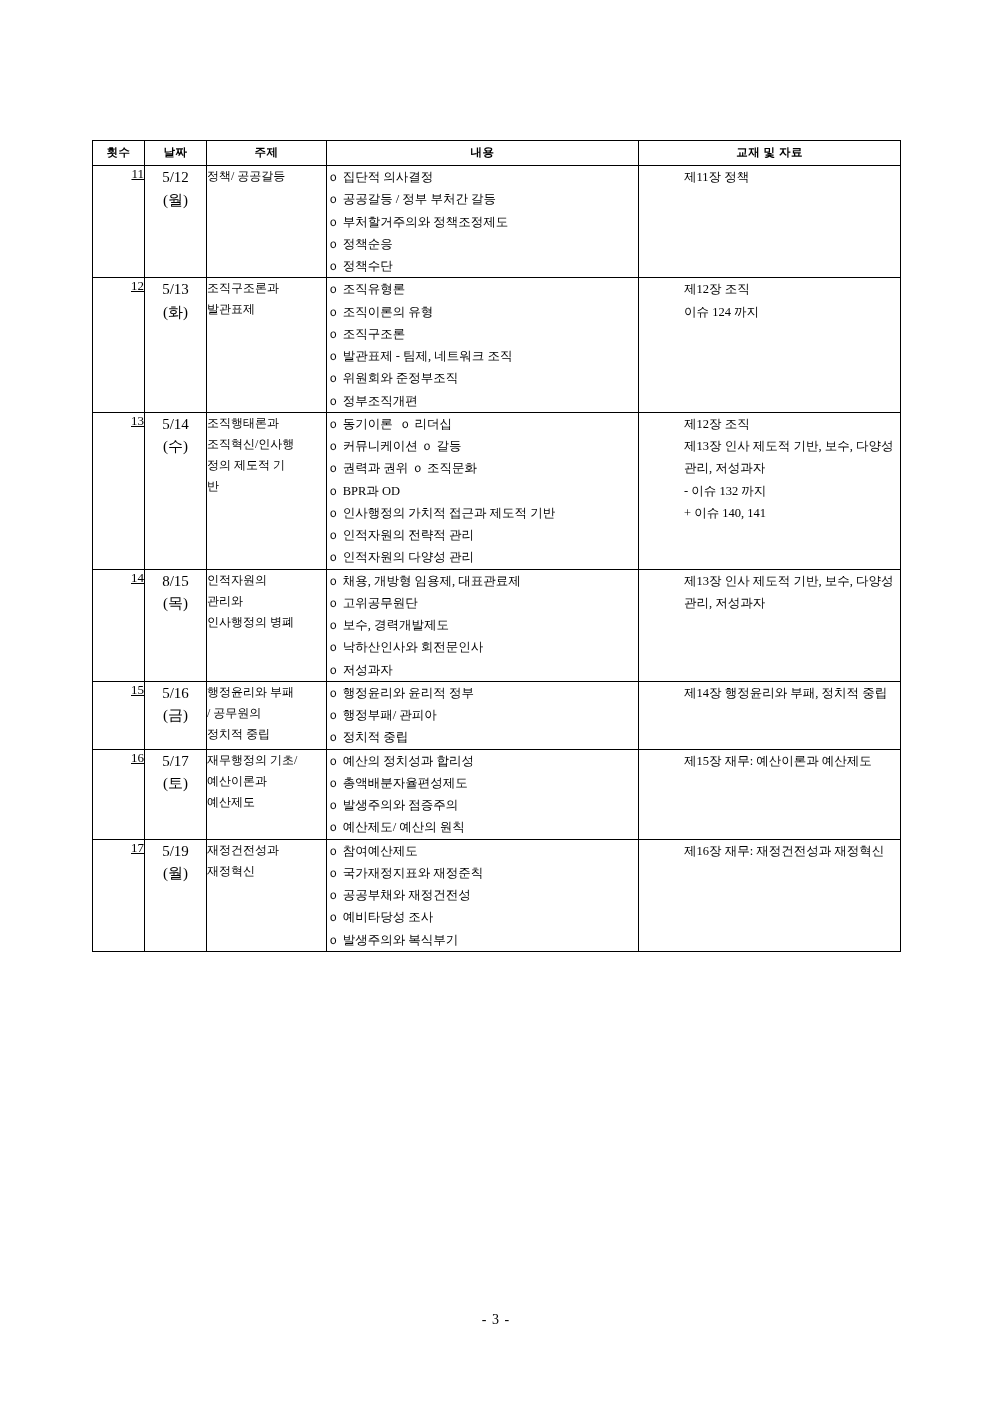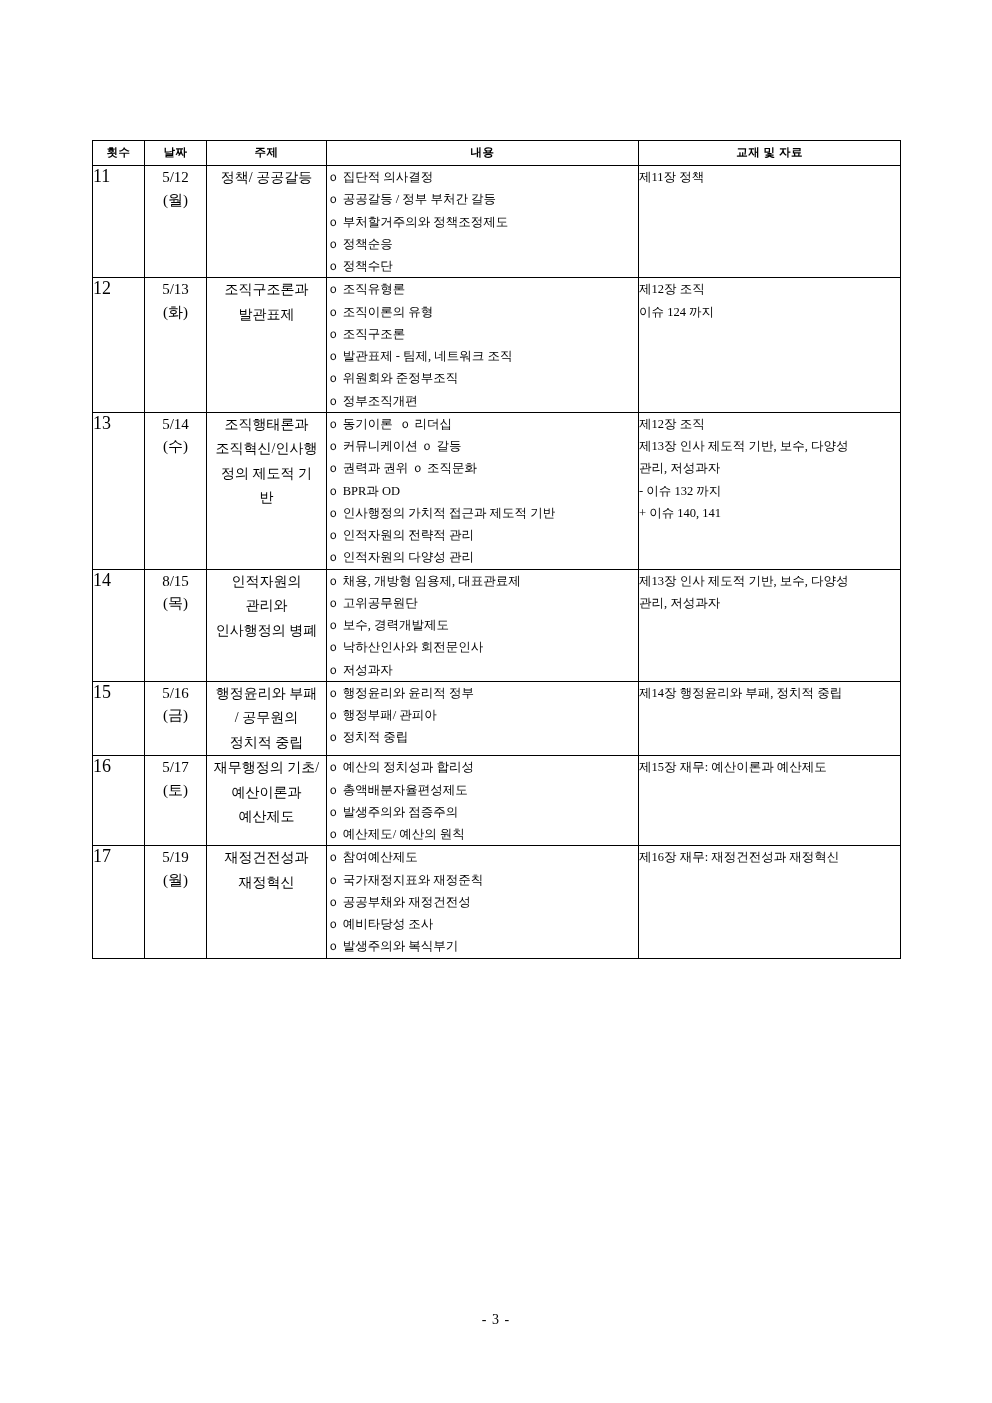--- a/index.html
+++ b/index.html
@@ -46,52 +46,52 @@
     vertical-align: middle;
     letter-spacing: 0.5px;
   }
   col.c-no    { width: 52px; }
   col.c-date  { width: 62px; }
   col.c-topic { width: 120px; }
   col.c-body  { width: 312px; }
   col.c-ref   { width: 262px; }
 
   td.cell-no {
-    text-align: left;
-    vertical-align: middle;
-    font-size: 18px;
+    text-align: right;
+    vertical-align: middle;
+    font-size: 13px;
+    text-decoration: underline;
   }
   td.cell-date {
     text-align: center;
     vertical-align: middle;
     font-size: 15px;
     line-height: 1.5;
   }
   td.cell-topic {
-    text-align: center;
-    vertical-align: middle;
-    font-size: 14px;
+    vertical-align: middle;
+    font-size: 12px;
     line-height: 1.75;
     padding: 4px 6px;
   }
   td.cell-body {
     font-size: 12.5px;
     line-height: 1.78;
     padding: 7px 6px 7px 10px;
   }
   td.cell-ref {
     font-size: 12.5px;
     line-height: 1.78;
     padding: 7px 6px 7px 10px;
     vertical-align: middle;
   }
   .date-line { display: block; }
   .topic-line { display: block; }
   .bullet-line { display: block; white-space: pre; }
-  .ref-line { display: block; white-space: pre; }
+  .ref-line { display: block; white-space: pre; margin-left: 45px; }
 
   .page-number {
     position: absolute;
     left: 0;
     right: 0;
     top: 1312px;
     text-align: center;
     font-size: 14px;
     letter-spacing: 1px;
   }

